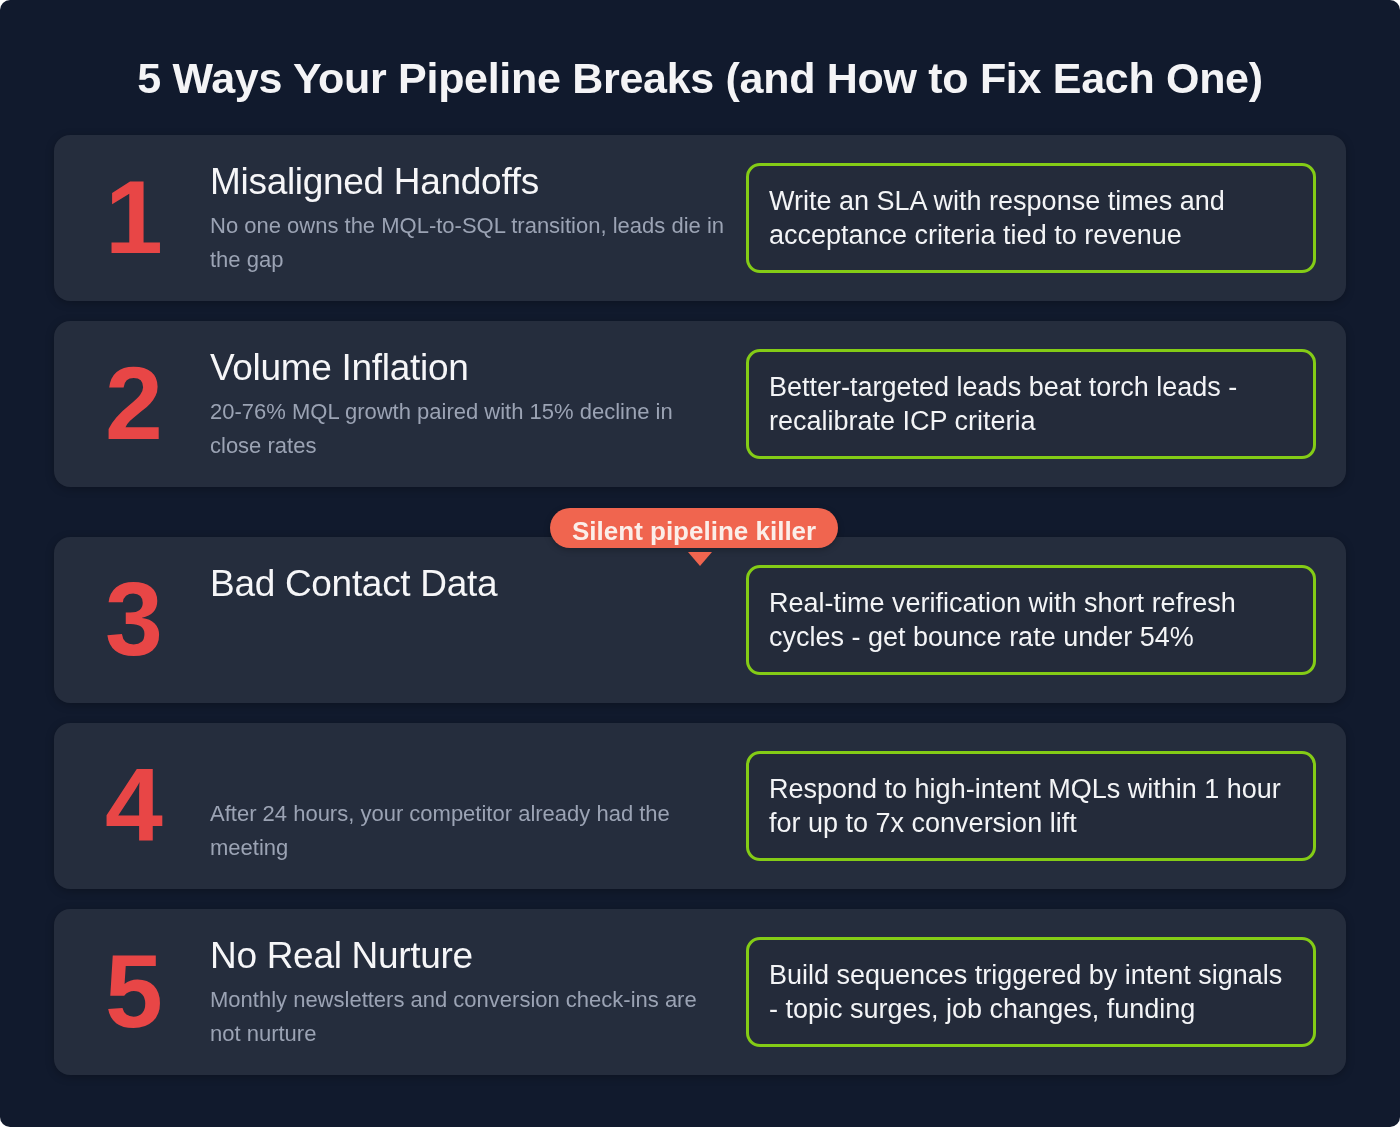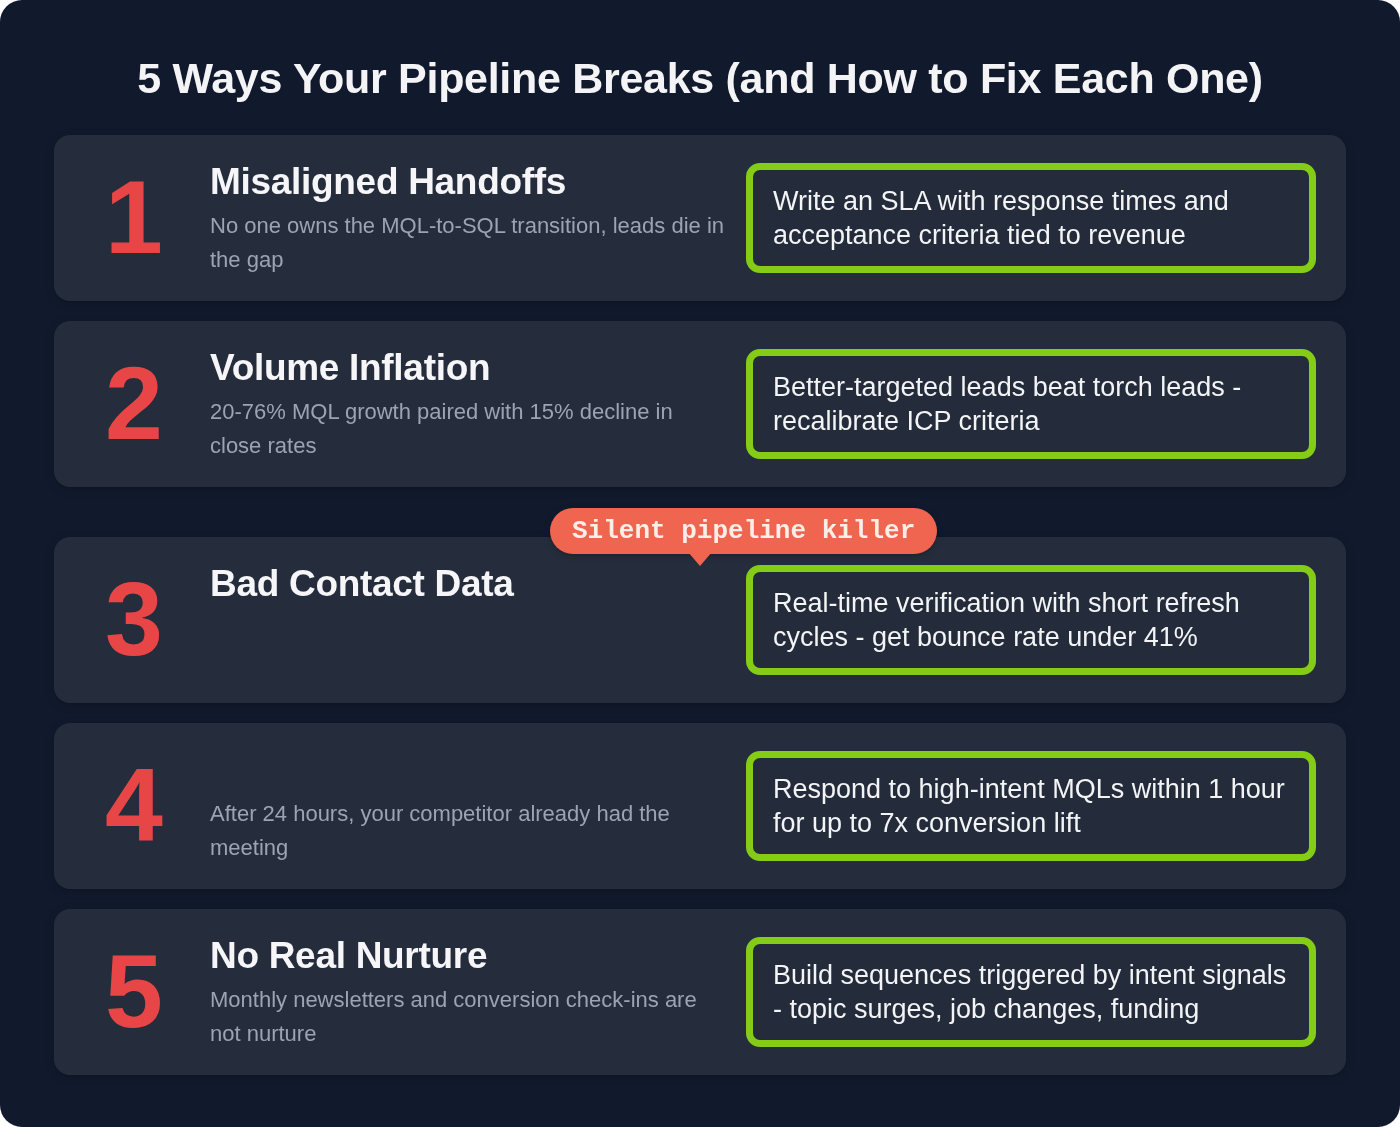--- a/index.html
+++ b/index.html
@@ -1,59 +1,58 @@
 <!DOCTYPE html>
 <html><head>
   <meta charset="utf-8">
   <style>
     html, body { margin: 0; padding: 0; background: #ffffff; }
     body { width: 1400px; height: 1127px; overflow: hidden; }
     .frame {
       position: absolute; left: 0; top: 0; width: 1400px; height: 1127px;
-      background: #111a2d; border-radius: 22px;
+      background: #111a2d; border-radius: 10px;
       font-family: "Liberation Sans", "DejaVu Sans", sans-serif;
     }
     .title {
       position: absolute; left: 0; top: 50px; width: 1400px; text-align: center;
       color: #f4f4f6; font-size: 43px; font-weight: bold; letter-spacing: -0.3px;
       line-height: 56px;
     }
     .card {
       position: absolute; left: 54px; width: 1292px; height: 166px;
       background: #252d3d; border-radius: 16px;
       box-shadow: 0 2px 8px rgba(0,0,0,0.25);
     }
     .num {
       position: absolute; left: 40px; top: 22px; width: 80px;
       color: #e84646; font-size: 104px; font-weight: bold; line-height: 120px;
       text-align: center;
     }
     .heading {
       position: absolute; left: 156px; top: 26px;
-      color: #f6f6f8; font-size: 37px; font-weight: bold; line-height: 42px;
+      color: #f6f6f8; font-size: 37px; font-weight: normal; line-height: 42px;
       letter-spacing: -0.3px;
     }
     .desc {
       position: absolute; left: 156px; top: 74px; width: 520px;
       color: #9ba3b4; font-size: 22px; line-height: 34px;
     }
     .fix {
       position: absolute; left: 692px; top: 28px; width: 570px; height: 110px;
-      box-sizing: border-box; border: 7px solid #84cc16; border-radius: 14px;
+      box-sizing: border-box; border: 3px solid #84cc16; border-radius: 14px;
       background: #242b3a;
       display: flex; align-items: center; padding: 8px 20px;
       color: #f3f4f6; font-size: 27px; line-height: 34px;
     }
     .badge {
-      position: absolute; left: 550px; top: 508px; height: 46px; padding: 0 22px;
+      position: absolute; left: 550px; top: 508px; height: 40px; padding: 0 22px;
       background: #f0654f; border-radius: 23px;
       color: #fbeee9; font-size: 26px; font-weight: bold; line-height: 46px;
       box-shadow: 0 2px 6px rgba(0,0,0,0.25);
       z-index: 5;
-      font-family: Liberation Mono, monospace;
     }
     .badge-tail {
       position: absolute; left: 688px; top: 552px; width: 0; height: 0;
       border-left: 12px solid transparent; border-right: 12px solid transparent;
       border-top: 14px solid #f0654f; z-index: 5;
     }
   </style>
 </head>
 <body>
 
@@ -75,21 +74,21 @@
     <div class="desc">20-76% MQL growth paired with 15% decline in close rates</div>
     <div class="fix">
         <span>Better-targeted leads beat torch leads - recalibrate ICP criteria</span>
       </div>
   </div>
 
   <div class="card" style="top:537px;">
     <div class="num">3</div>
     <div class="heading">Bad Contact Data</div>
     <div class="fix">
-        <span>Real-time verification with short refresh cycles - get bounce rate under 41%</span>
+        <span>Real-time verification with short refresh cycles - get bounce rate under 54%</span>
       </div>
   </div>
 
   <div class="badge">Silent pipeline killer</div>
   <div class="badge-tail"></div>
 
   <div class="card" style="top:723px;">
     <div class="num">4</div>
     <div class="desc">After 24 hours, your competitor already had the meeting</div>
     <div class="fix">

